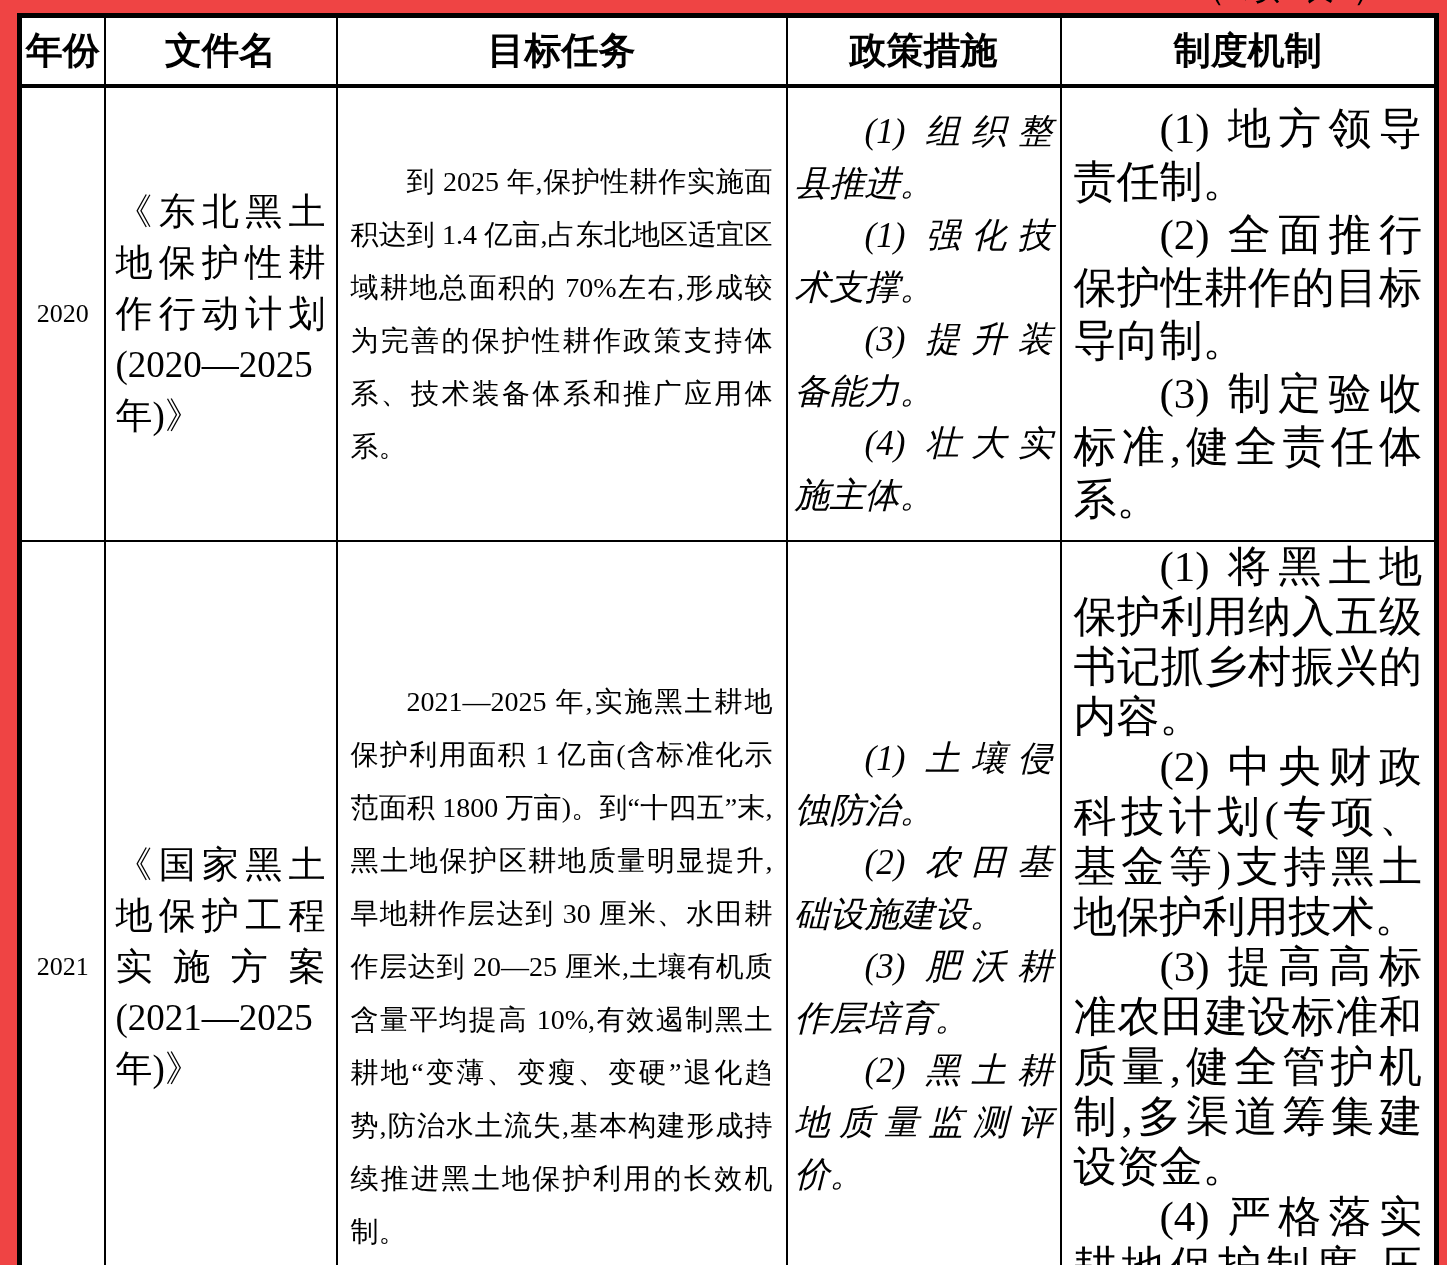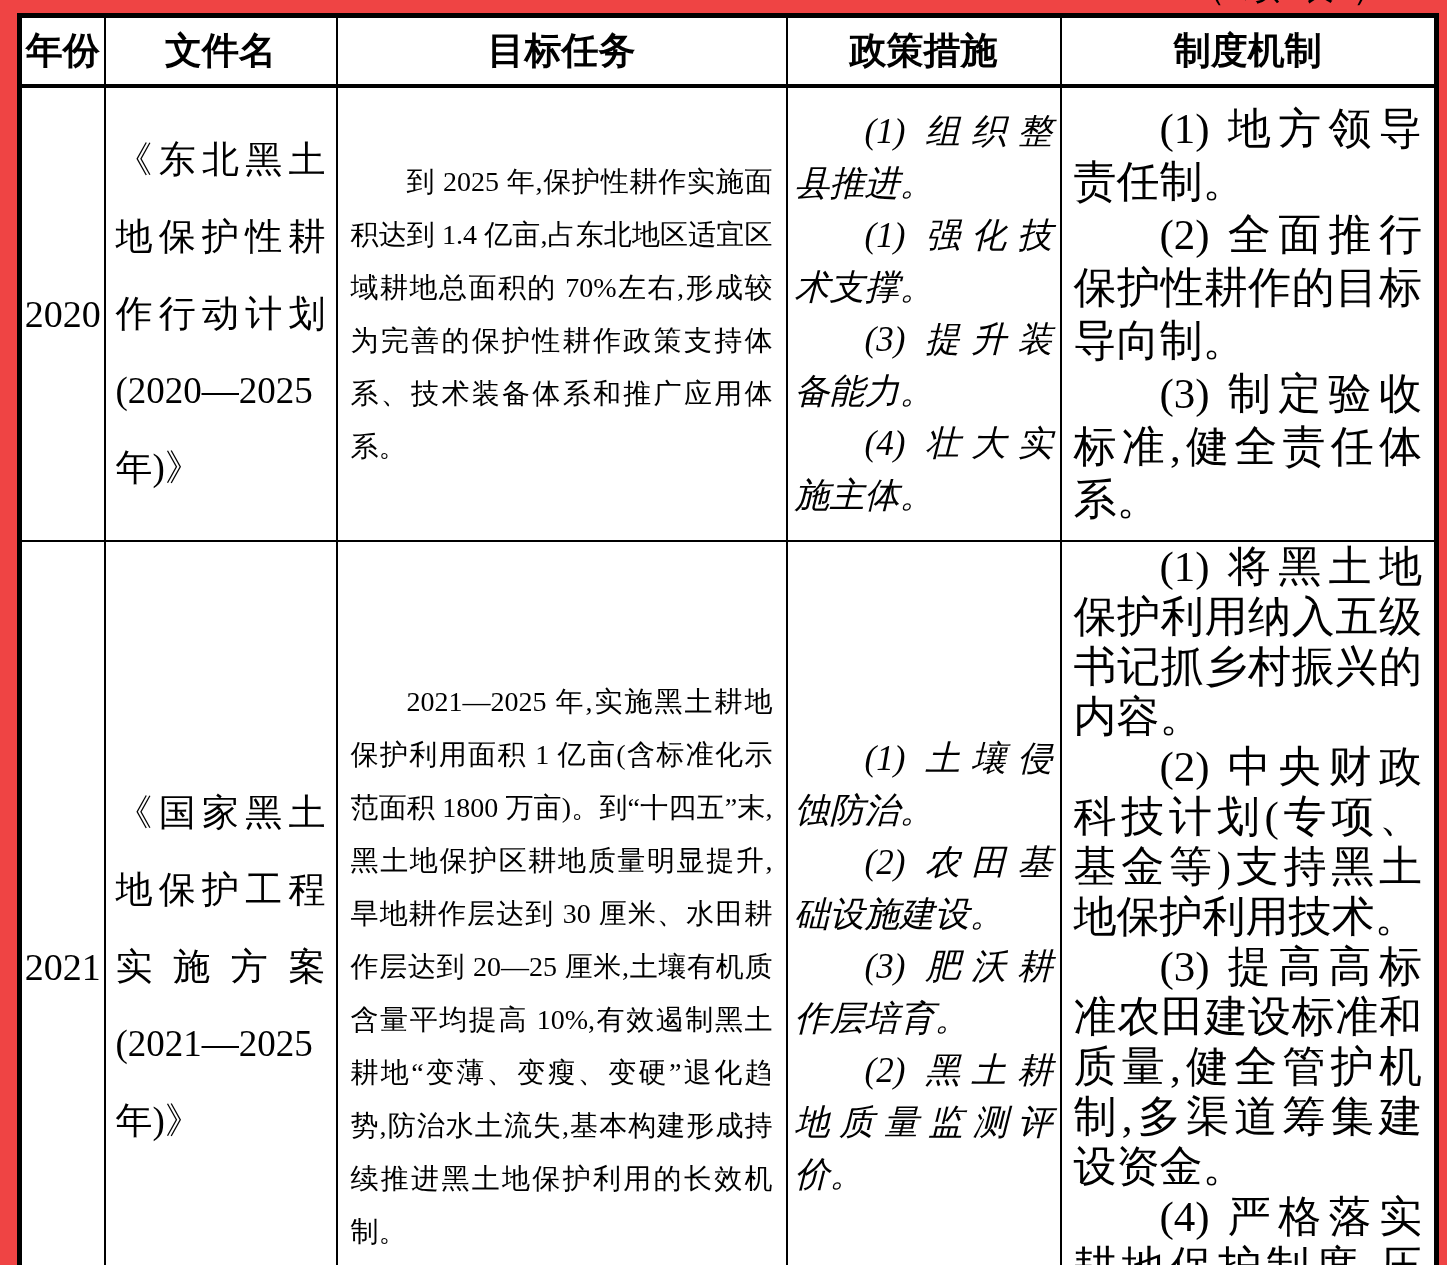--- a/index.html
+++ b/index.html
@@ -55,27 +55,27 @@
   .policy-table tr.row-2021 { height: 706px; }
   .policy-table th {
     font-family: "Liberation Sans", sans-serif;
     font-weight: 700;
     font-size: 37px;
     text-align: center;
     border-bottom: 4px solid #000;
   }
   td.cell-year {
     text-align: center;
-    font-size: 38px;
+    font-size: 26px;
     letter-spacing: 0;
   }
   td.cell-doc {
     padding: 0 10px;
     font-size: 37px;
-    line-height: 77px;
+    line-height: 51px;
     text-align: justify;
     text-justify: inter-character;
     margin-left: 11px;
   }
   td.cell-target {
     padding: 0 13px;
     font-size: 28px;
     line-height: 53px;
     text-align: justify;
     text-justify: inter-character;

